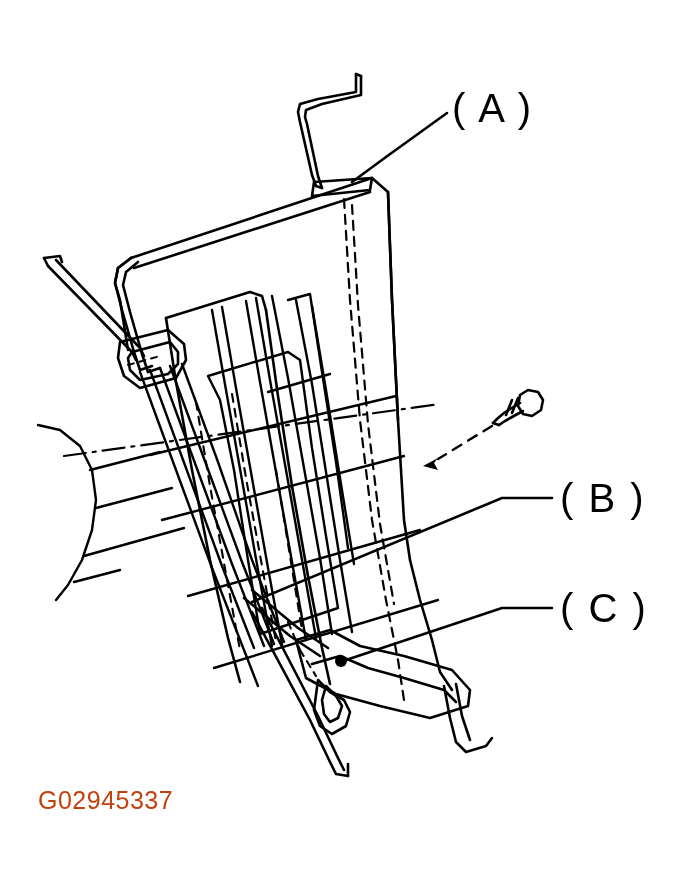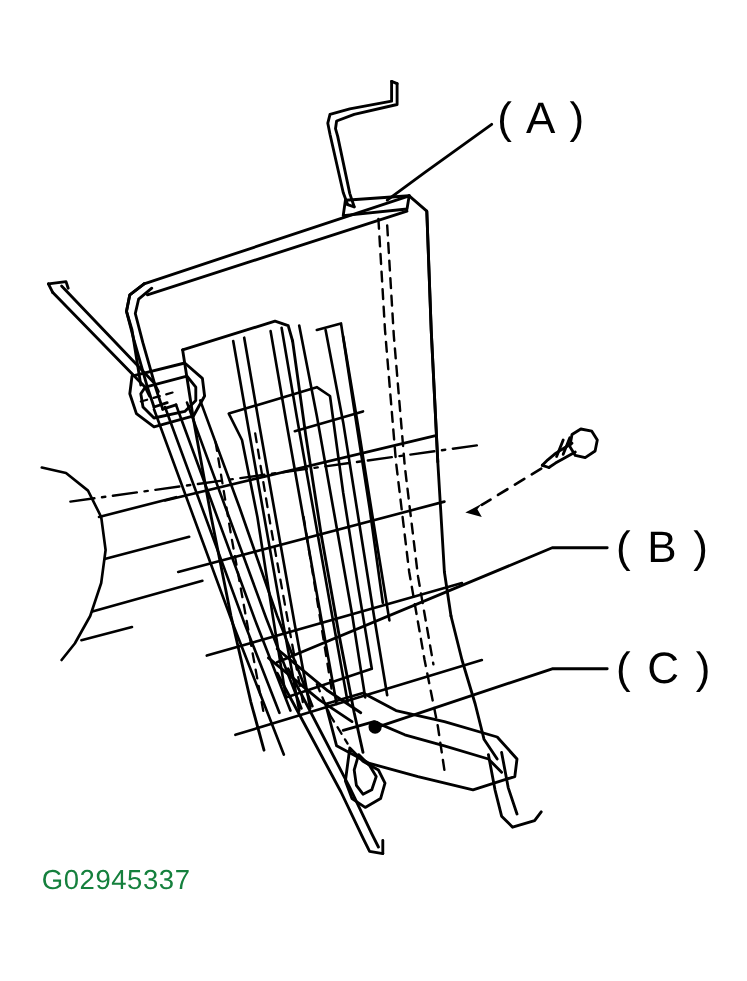--- a/index.html
+++ b/index.html
@@ -39,21 +39,21 @@
   #label-a { left: 452px; top: 88px; }
   #label-b { left: 560px; top: 478px; }
   #label-c { left: 560px; top: 588px; }
   #figure-id {
     position: absolute;
     left: 38px;
     top: 788px;
     font-family: "Liberation Sans", sans-serif;
     font-size: 25px;
     font-weight: 400;
-    color: #15803d;
+    color: #c2410c;
     letter-spacing: 0.5px;
     white-space: nowrap;
     line-height: 1;
   }
 </style>
 </head>
 <body>
 
 <div id="page">
 

